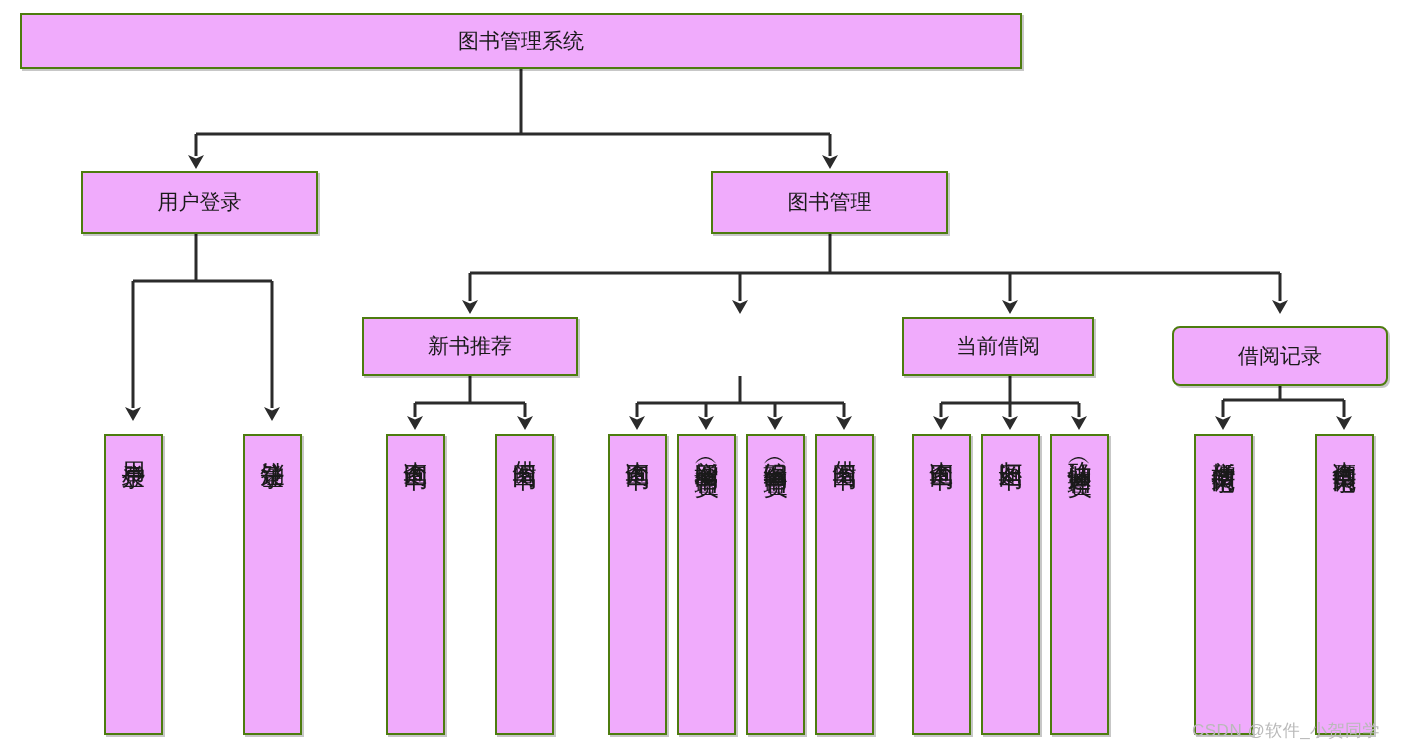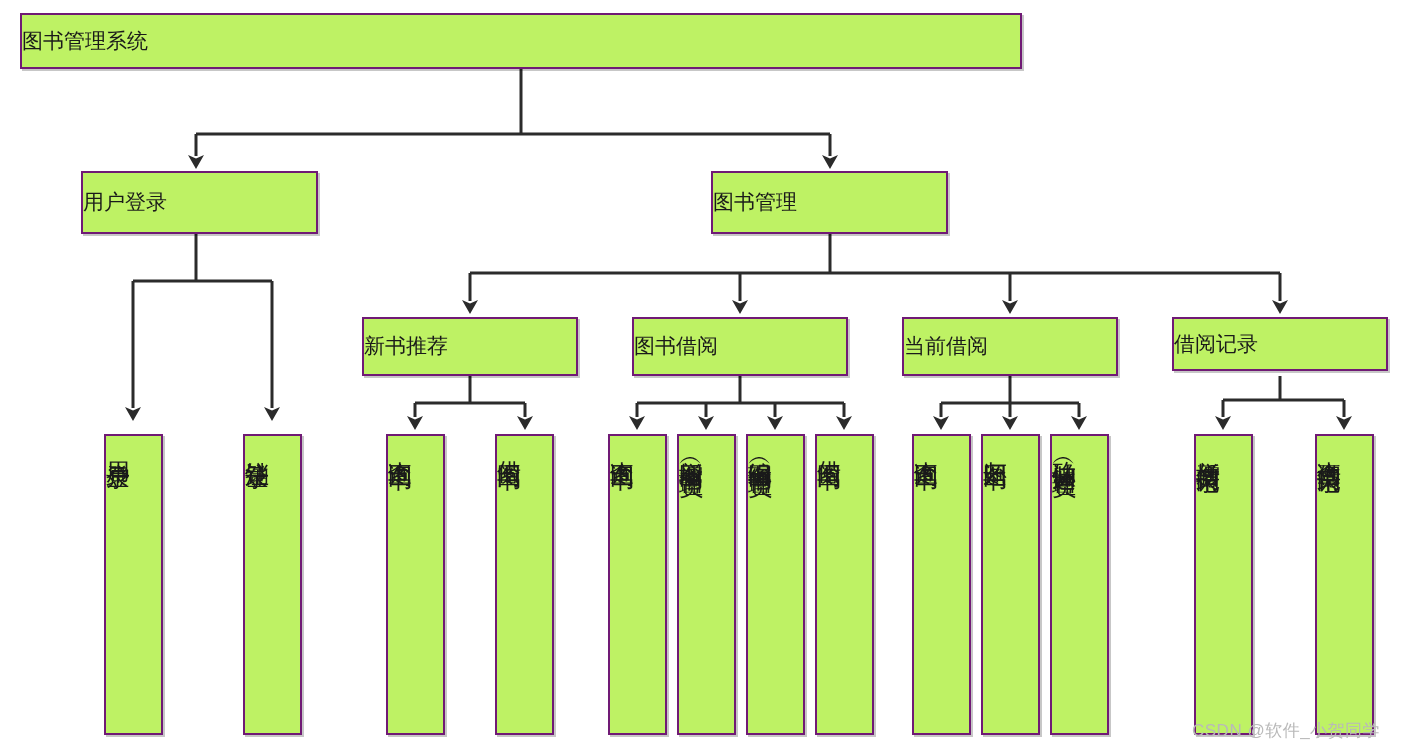--- a/index.html
+++ b/index.html
@@ -20,25 +20,26 @@
   #edges {
     position: absolute;
     left: 0;
     top: 0;
     width: 1405px;
     height: 747px;
   }
   .node {
     position: absolute;
     box-sizing: border-box;
-    background: #bef264;
-    border: 2px solid #701a75;
+    background: #f0abfc;
+    border: 2px solid #4d7c0f;
     box-shadow: 2px 2px 0 rgba(0,0,0,0.22);
     display: flex;
     align-items: center;
+    justify-content: center;
     color: #1a1a1a;
   }
   .node .label {
     display: block;
     text-align: center;
     line-height: 1.18;
     white-space: pre;
   }
   .node.horizontal .label {
     font-size: 21px;
@@ -126,27 +127,24 @@
   <div class="node horizontal" style="left:81px; top:171px; width:237px; height:63px;">
     <span class="label">用户登录</span>
   </div>
   <div class="node horizontal" style="left:362px; top:317px; width:216px; height:59px;">
     <span class="label">新书推荐</span>
   </div>
 
   <div class="node horizontal" style="left:711px; top:171px; width:237px; height:63px;">
     <span class="label">图书管理</span>
   </div>
-  <div class="node horizontal" style="left:632px; top:317px; width:216px; height:59px;">
-    <span class="label">图书借阅</span>
-  </div>
-  <div class="node horizontal" style="left:902px; top:317px; width:216px; height:59px;">
+  <div class="node horizontal" style="left:902px; top:317px; width:192px; height:59px;">
     <span class="label">当前借阅</span>
   </div>
-  <div class="node horizontal" style="left:1172px; top:317px; width:216px; height:54px;">
+  <div class="node horizontal" style="left:1172px; top:326px; width:216px; height:60px;border-radius:8px;">
     <span class="label">借阅记录</span>
   </div>
 
   <div class="node vertical" style="left:104px; top:434px; width:59px; height:301px;">
     <span class="label">用户登录</span>
   </div>
   <div class="node vertical" style="left:243px; top:434px; width:59px; height:301px;">
     <span class="label">注销登录</span>
   </div>
 

